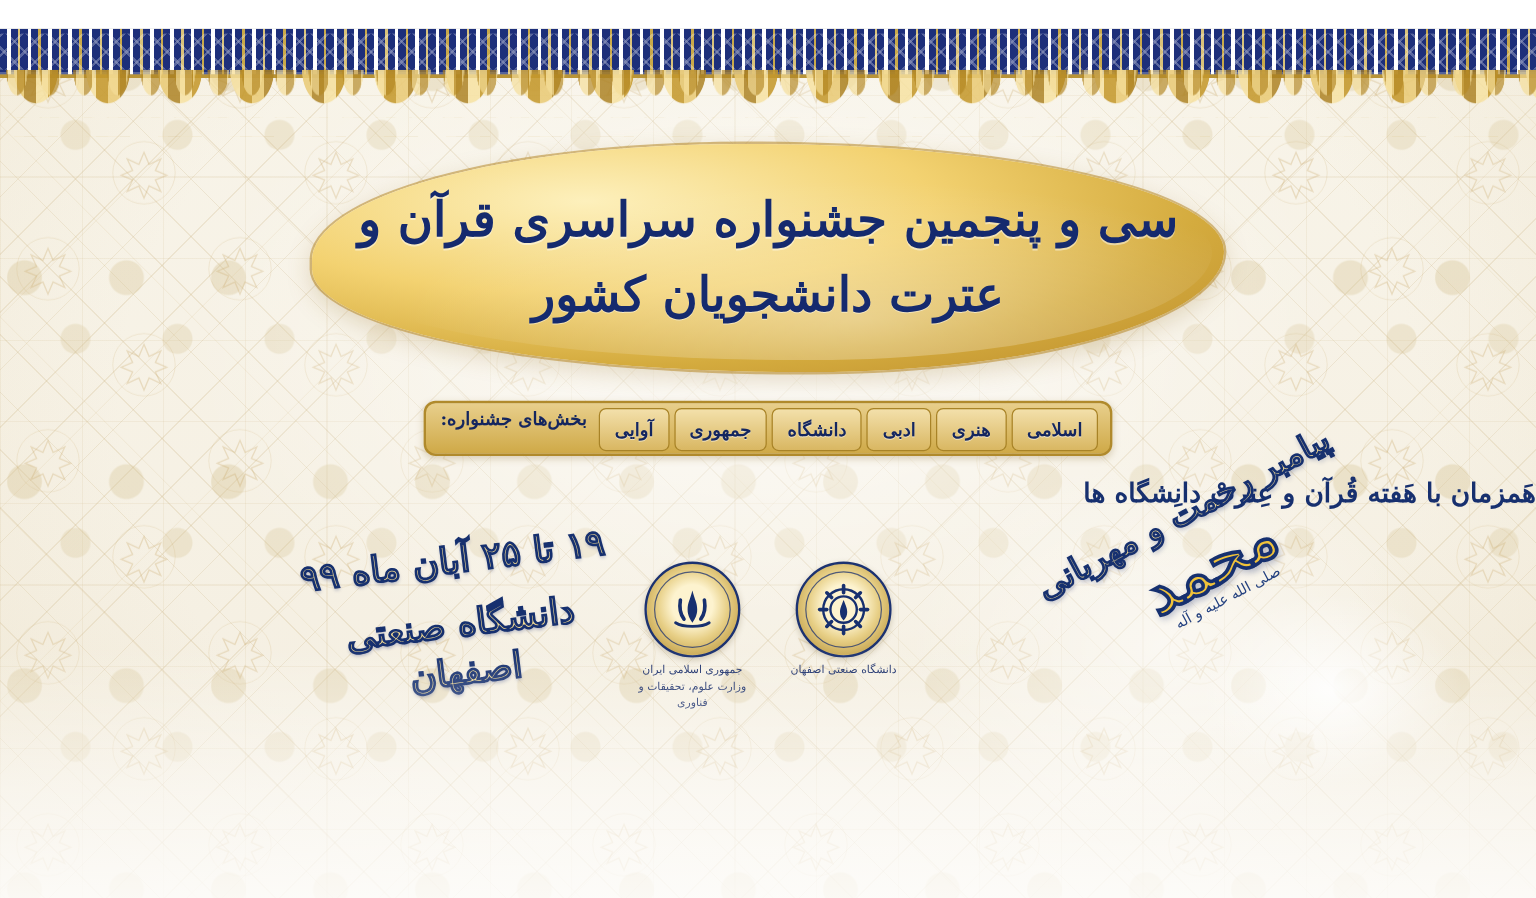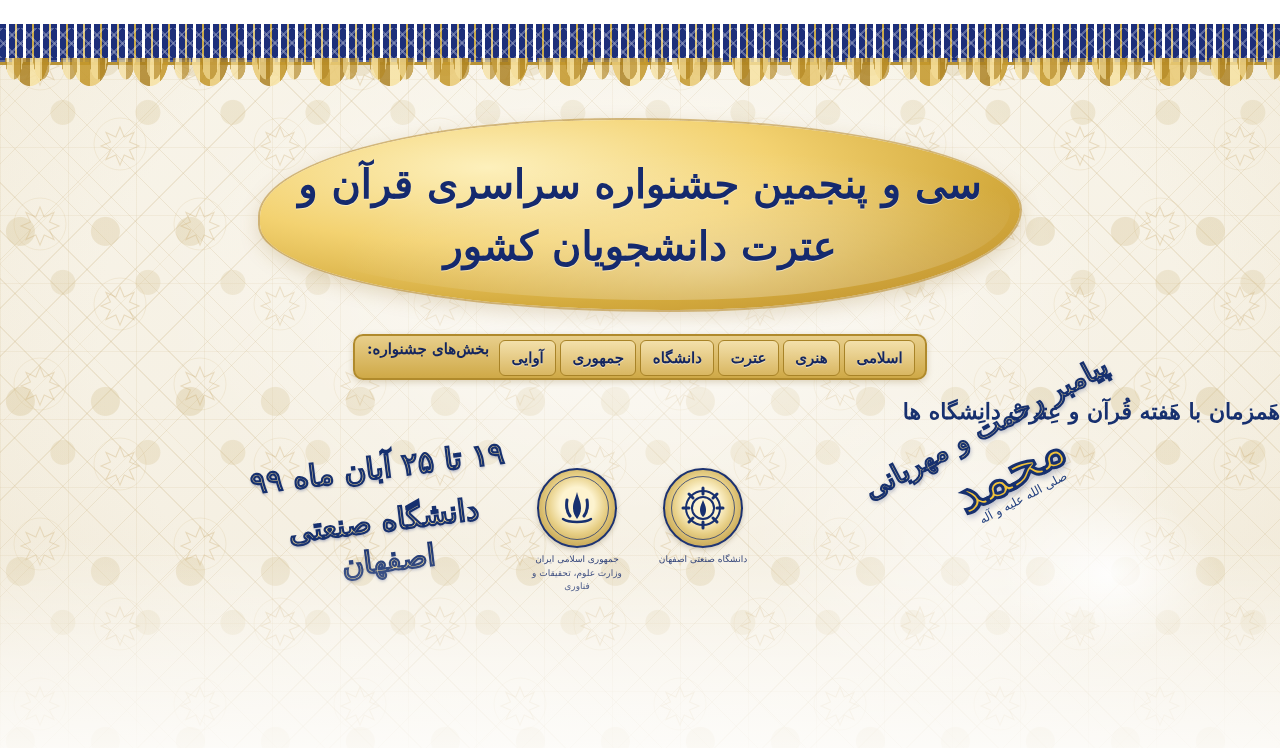--- a/index.html
+++ b/index.html
@@ -389,21 +389,21 @@
   <div class="title-plaque">
     <div class="title-gold"></div>
     <div class="title-text">سی و پنجمین جشنواره سراسری قرآن و عترت دانشجویان کشور</div>
   </div>
 
   <div class="sections-bar">
     <span class="sections-label">بخش‌های جشنواره:</span>
     <span class="section-chip">آوایی</span>
     <span class="section-chip">جمهوری</span>
     <span class="section-chip">دانشگاه</span>
-    <span class="section-chip">عترت</span>
+    <span class="section-chip">ادبی</span>
     <span class="section-chip">هنری</span>
     <span class="section-chip">اسلامی</span>
   </div>
 
   <div class="subline">هَمزمان با هَفته قُرآن و عِترتْ دانِشگاه ها</div>
 
   <div class="date-venue">
     <div class="date-line">۱۹ تا ۲۵ آبان ماه ۹۹</div>
     <div class="venue-line">دانشگاه صنعتی اصفهان</div>
   </div>

